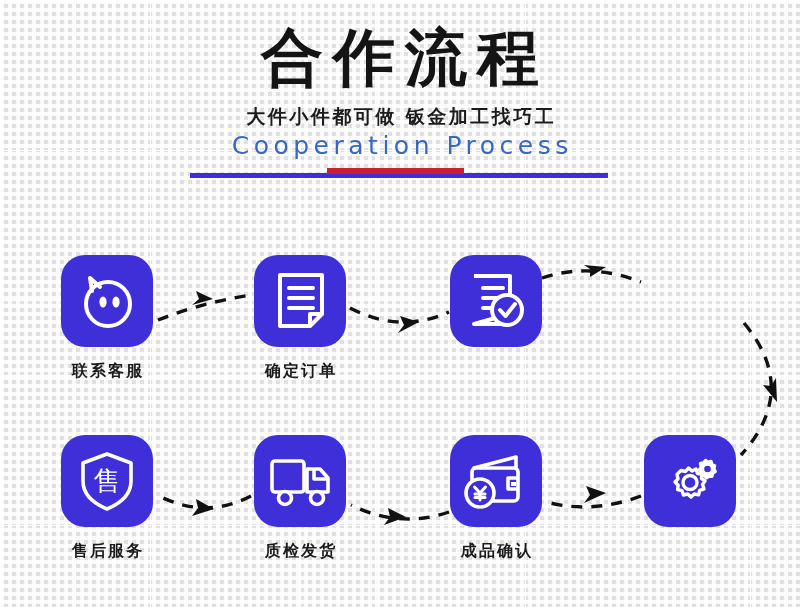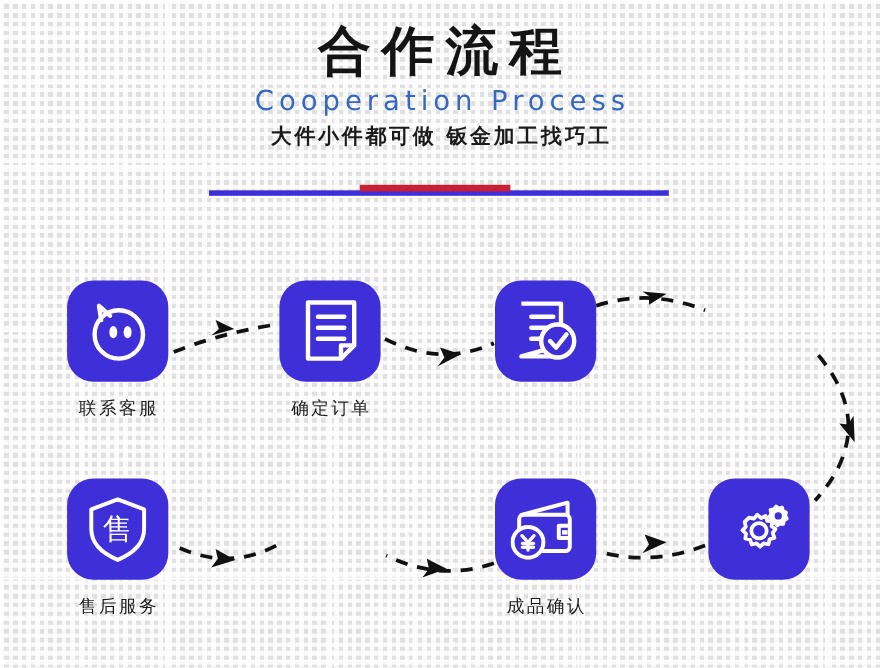--- a/index.html
+++ b/index.html
@@ -78,29 +78,29 @@
 
   
   #header {
     position: absolute;
     left: 0;
     top: 0;
     width: 800px;
     text-align: center;
   }
   #title-cn {
-    margin: 0;
+    margin: 8px;
     padding-top: 22px;
-    font-size: 48px;
+    font-size: 62px;
     line-height: 1.08;
     font-weight: 700;
     color: #141414;
     letter-spacing: 10px;
     text-indent: 10px;
-    font-family: Liberation Sans, sans-serif;
+    font-family: Liberation Mono, monospace;
   }
   #title-en {
     margin: 4px 0 0 0;
     font-size: 25px;
     line-height: 1.1;
     font-weight: 400;
     color: #3567c4;
     letter-spacing: 4.5px;
     text-indent: 4.5px;
     font-family: "DejaVu Sans", "Liberation Sans", sans-serif;
@@ -152,21 +152,21 @@
     border-radius: 24px;
     background: #3f2fd8;
     display: flex;
     align-items: center;
     justify-content: center;
   }
   .tile svg { display: block; }
   .node-label {
     margin-top: 14px;
     font-size: 16px;
-    font-weight: 400;
+    font-weight: 700;
     color: #1b1b1b;
     letter-spacing: 2.2px;
     text-indent: 2.2px;
     font-family: "DejaVu Sans", "Liberation Sans", sans-serif;
     white-space: nowrap;
   }
 
   #connectors {
     position: absolute;
     left: 0;
@@ -177,22 +177,22 @@
   }
 </style>
 </head>
 <body>
 
 <div id="page">
   <div id="grid-overlay"></div>
 
   <div id="header">
     <h1 id="title-cn">合作流程</h1>
+    <div id="tagline">大件小件都可做  钣金加工找巧工</div>
     <div id="title-en">Cooperation Process</div>
-    <div id="tagline">大件小件都可做  钣金加工找巧工</div>
   </div>
 
   <div id="rule-wrap">
     <div id="rule-blue"></div>
     <div id="rule-red"></div>
   </div>
 
   <svg id="connectors" viewBox="0 0 800 607" xmlns="http://www.w3.org/2000/svg">
     <defs>
       <marker id="ah" viewBox="0 0 12 12" refX="6" refY="6" markerWidth="7" markerHeight="7" orient="auto-start-reverse">
@@ -306,20 +306,32 @@
         <circle cx="16" cy="42" r="14" fill="#3f2fd8" stroke="#ffffff" stroke-width="3.6"></circle>
         <path d="M 10.5 36 L 16 42 L 21.5 36" fill="none" stroke="#ffffff" stroke-width="3" stroke-linecap="round" stroke-linejoin="round"></path>
         <line x1="16" y1="42" x2="16" y2="49" stroke="#ffffff" stroke-width="3" stroke-linecap="round"></line>
         <line x1="11" y1="43" x2="21" y2="43" stroke="#ffffff" stroke-width="3" stroke-linecap="round"></line>
         <line x1="11" y1="46.5" x2="21" y2="46.5" stroke="#ffffff" stroke-width="3" stroke-linecap="round"></line>
       </svg>
     </div>
     <div class="node-label">成品确认</div>
   </div>
 
+  <div class="node" style="left:240px; top:435px;">
+    <div class="tile">
+      <svg width="66" height="58" viewBox="0 0 66 58">
+        <rect x="5" y="9" width="32" height="31" rx="3" fill="none" stroke="#ffffff" stroke-width="3.6"></rect>
+        <path d="M 40 17 L 53 17 L 61 26 L 61 40 L 40 40 Z" fill="none" stroke="#ffffff" stroke-width="3.6" stroke-linejoin="round"></path>
+        <path d="M 47 17 L 47 27 L 61 27" fill="none" stroke="#ffffff" stroke-width="3.6" stroke-linejoin="round"></path>
+        <circle cx="18" cy="46" r="6.5" fill="#3f2fd8" stroke="#ffffff" stroke-width="3.6"></circle>
+        <circle cx="50" cy="46" r="6.5" fill="#3f2fd8" stroke="#ffffff" stroke-width="3.6"></circle>
+      </svg>
+    </div>
+    <div class="node-label">质检发货</div>
+  </div>
 
   <div class="node" style="left:47px; top:435px;">
     <div class="tile">
       <svg width="60" height="64" viewBox="0 0 60 64">
         <path d="M 30 5 L 54 14 L 54 32 C 54 46 42 55 30 60 C 18 55 6 46 6 32 L 6 14 Z" fill="none" stroke="#ffffff" stroke-width="3.6" stroke-linejoin="round"></path>
         <text x="30" y="41" text-anchor="middle" font-family="DejaVu Sans, Liberation Sans, sans-serif" font-size="27" font-weight="400" fill="#ffffff">售</text>
       </svg>
     </div>
     <div class="node-label">售后服务</div>
   </div>

